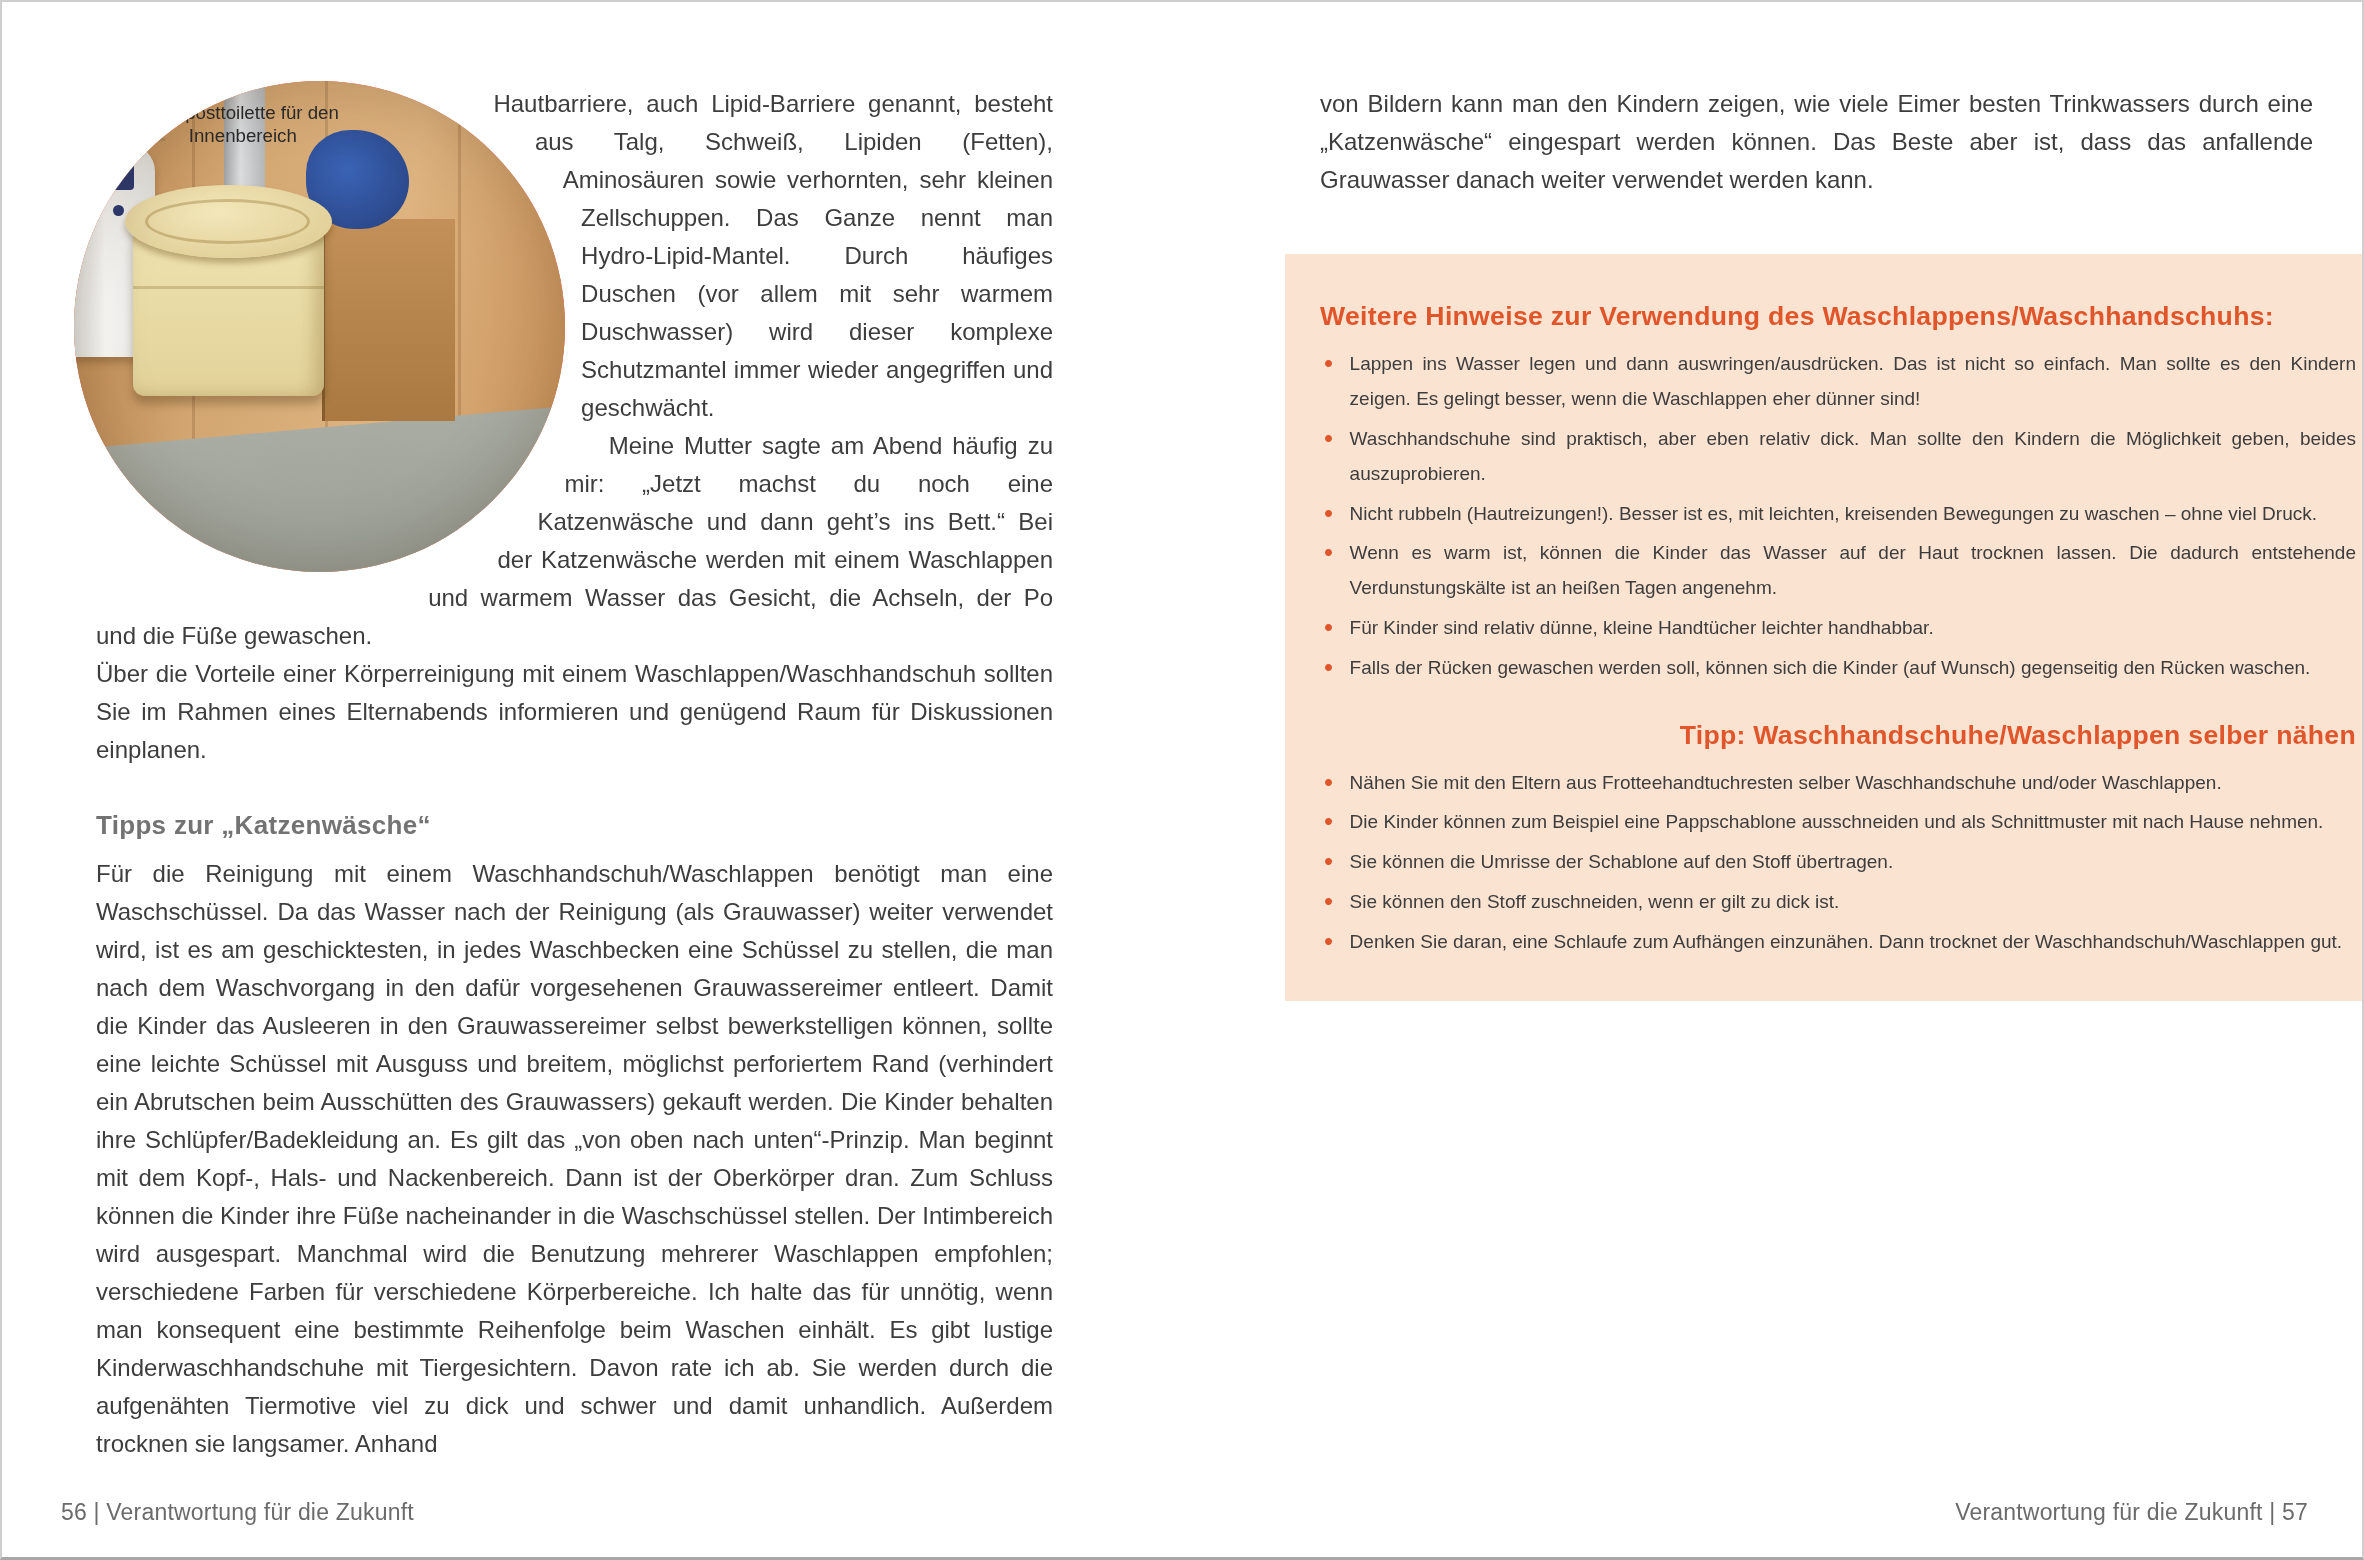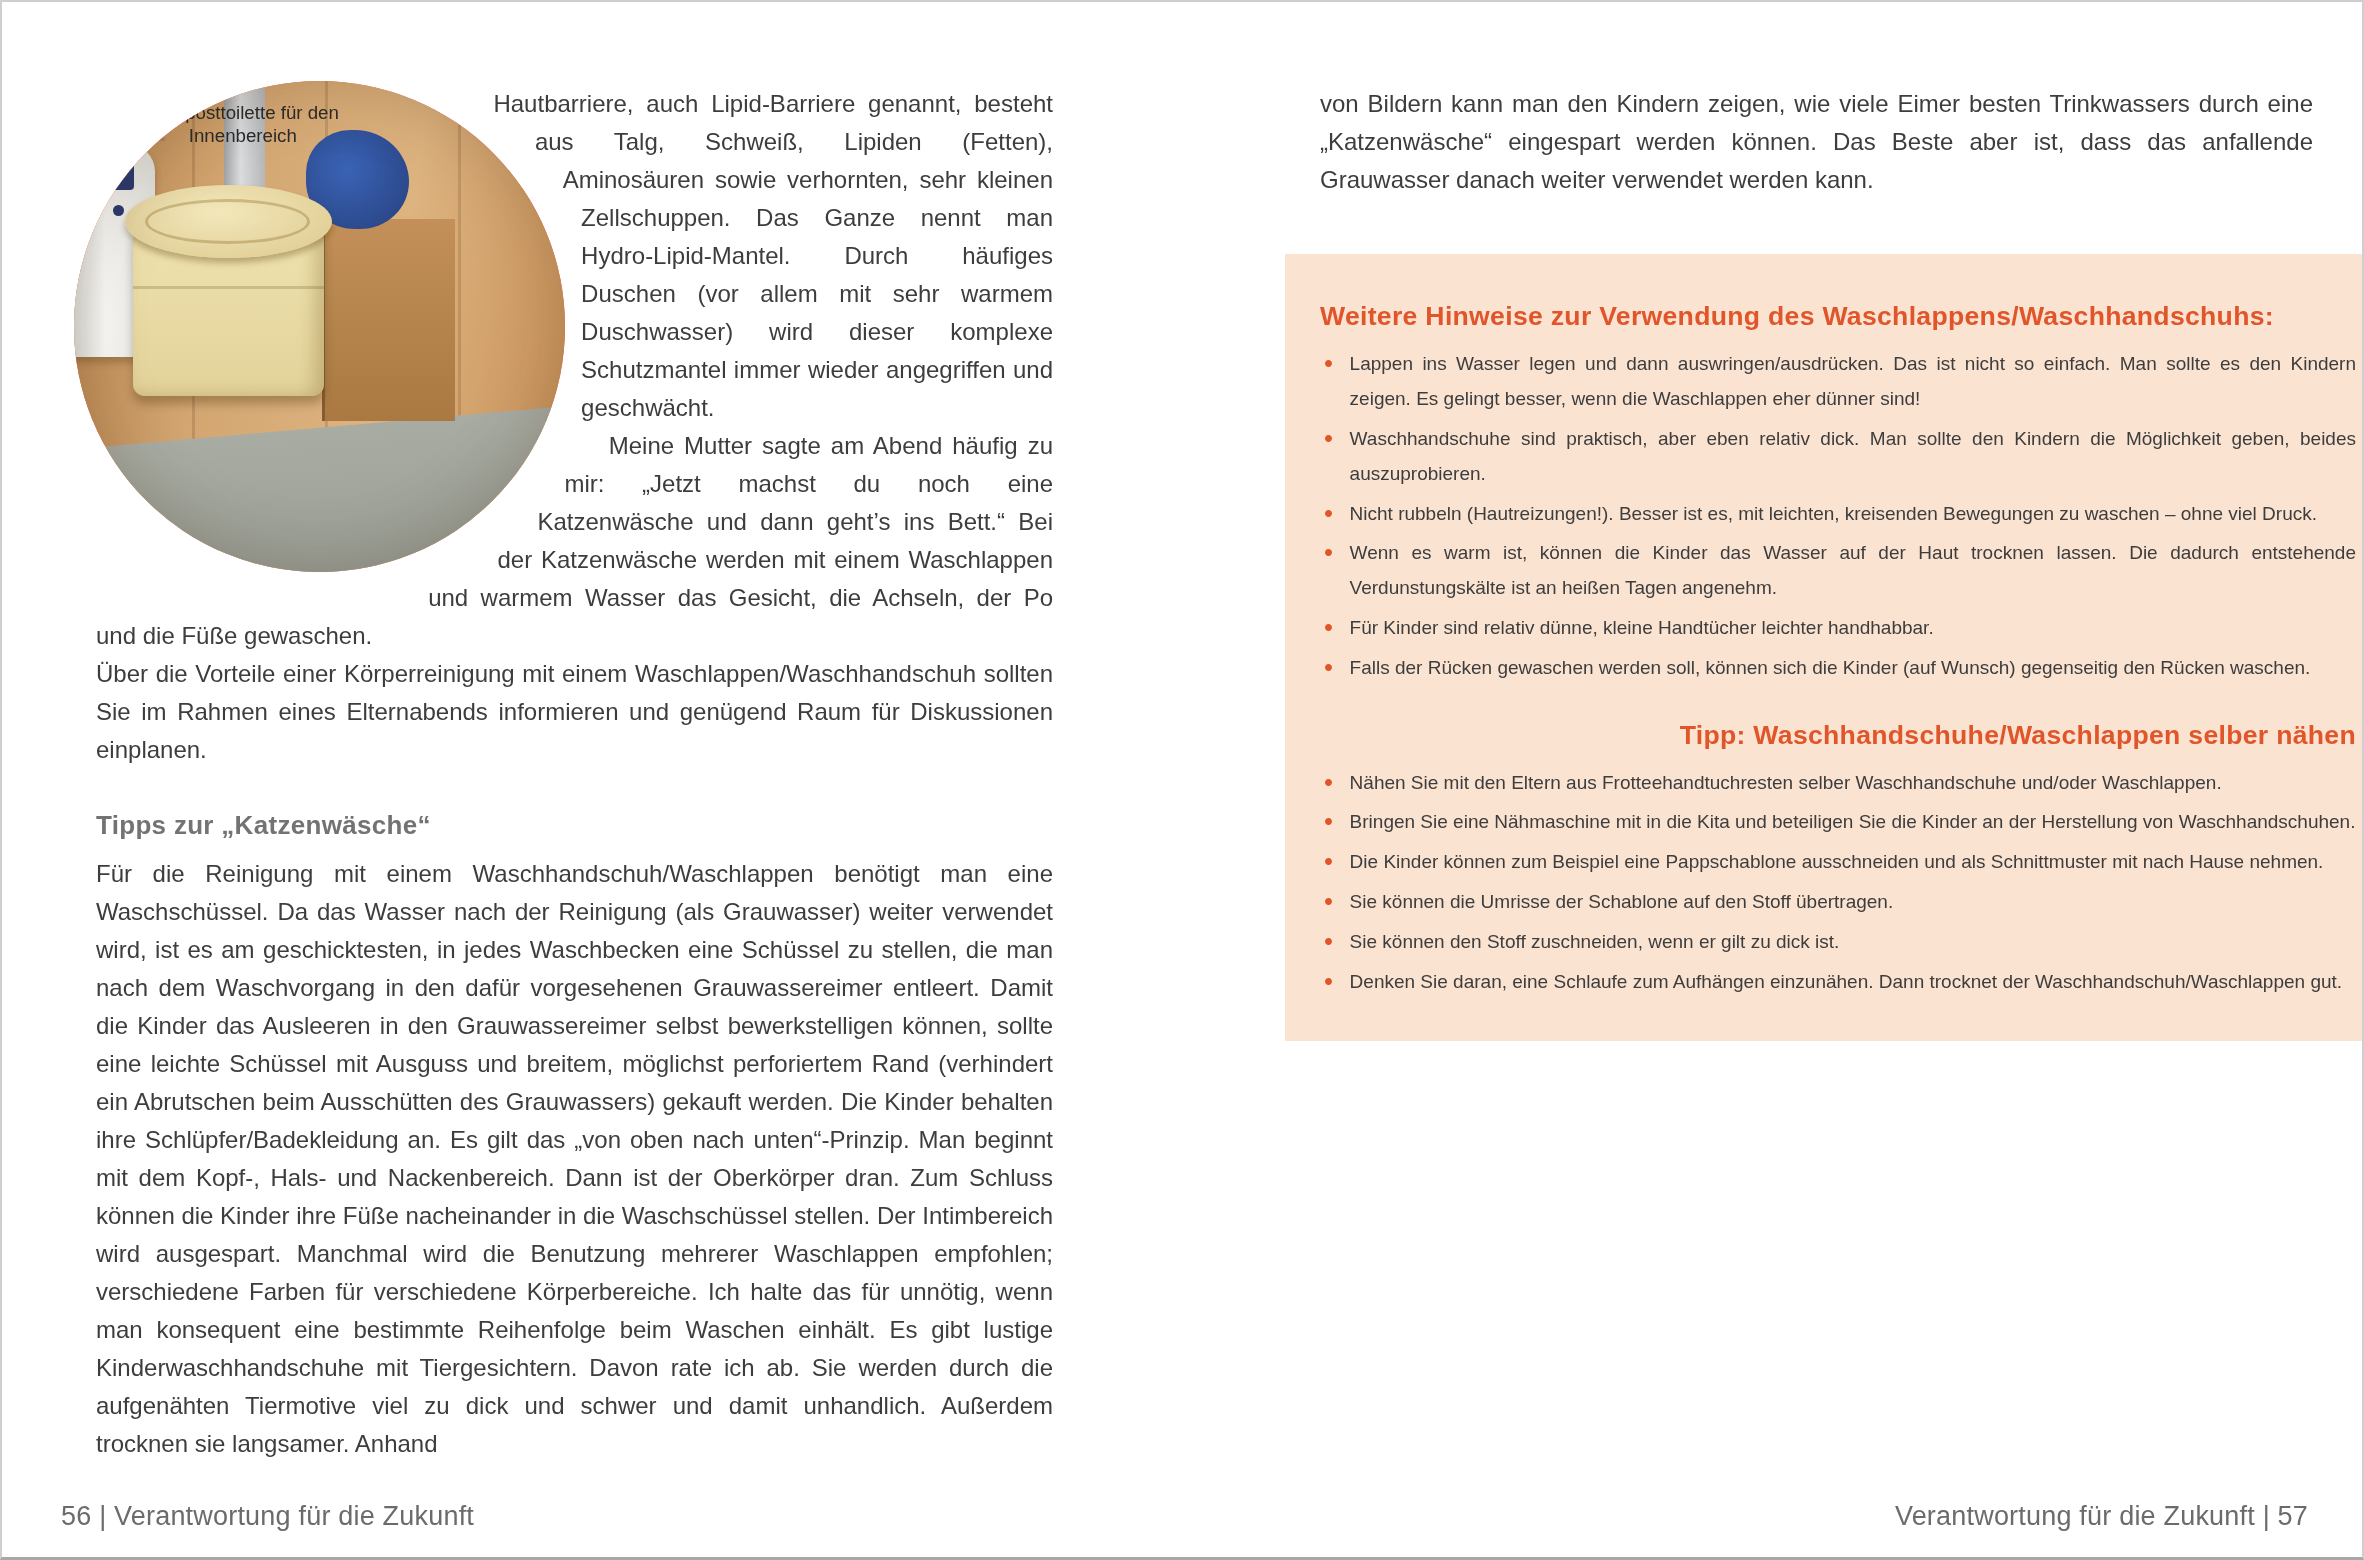--- a/index.html
+++ b/index.html
@@ -108,22 +108,22 @@
     content:"•";
     position:absolute;
     left:3.9px; top:0;
     color:#e0552a;
     font-size:25.6px;
   }
 
   
   .footer {
     position:absolute;
-    bottom:25px;
-    font-size:27px;
+    bottom:31px;
+    font-size:23px;
     color:#6b6b6b;
     letter-spacing:0.2px;
   }
   .footer-left  { left:59px;  }
   .footer-right { right:54px; }
 </style>
 </head>
 <body>
 
 <div class="spread">
@@ -174,21 +174,20 @@
         <li>Waschhandschuhe sind praktisch, aber eben relativ dick. Man sollte den Kindern die Möglichkeit geben, beides auszuprobieren.</li>
         <li>Nicht rubbeln (Hautreizungen!). Besser ist es, mit leichten, kreisenden Bewegungen zu waschen – ohne viel Druck.</li>
         <li>Wenn es warm ist, können die Kinder das Wasser auf der Haut trocknen lassen. Die dadurch entstehende Verdunstungskälte ist an heißen Tagen angenehm.</li>
         <li>Für Kinder sind relativ dünne, kleine Handtücher leichter handhabbar.</li>
         <li>Falls der Rücken gewaschen werden soll, können sich die Kinder (auf Wunsch) gegenseitig den Rücken waschen.</li>
       </ul>
 
       <h2 class="box-heading box-heading-2">Tipp: Waschhandschuhe/Waschlappen selber nähen</h2>
       <ul class="hints">
         <li>Nähen Sie mit den Eltern aus Frotteehandtuchresten selber Waschhandschuhe und/oder Waschlappen.</li>
-        <li>Bringen Sie eine Nähmaschine mit in die Kita und beteiligen Sie die Kinder an der Herstellung von Waschhandschuhen.</li>
         <li>Die Kinder können zum Beispiel eine Pappschablone ausschneiden und als Schnittmuster mit nach Hause nehmen.</li>
         <li>Sie können die Umrisse der Schablone auf den Stoff übertragen.</li>
         <li>Sie können den Stoff zuschneiden, wenn er gilt zu dick ist.</li>
         <li>Denken Sie daran, eine Schlaufe zum Aufhängen einzunähen. Dann trocknet der Waschhandschuh/Waschlappen gut.</li>
       </ul>
     </div>
   </div>
 
   <div class="footer footer-left">56 | Verantwortung für die Zukunft</div>
   <div class="footer footer-right">Verantwortung für die Zukunft | 57</div>

